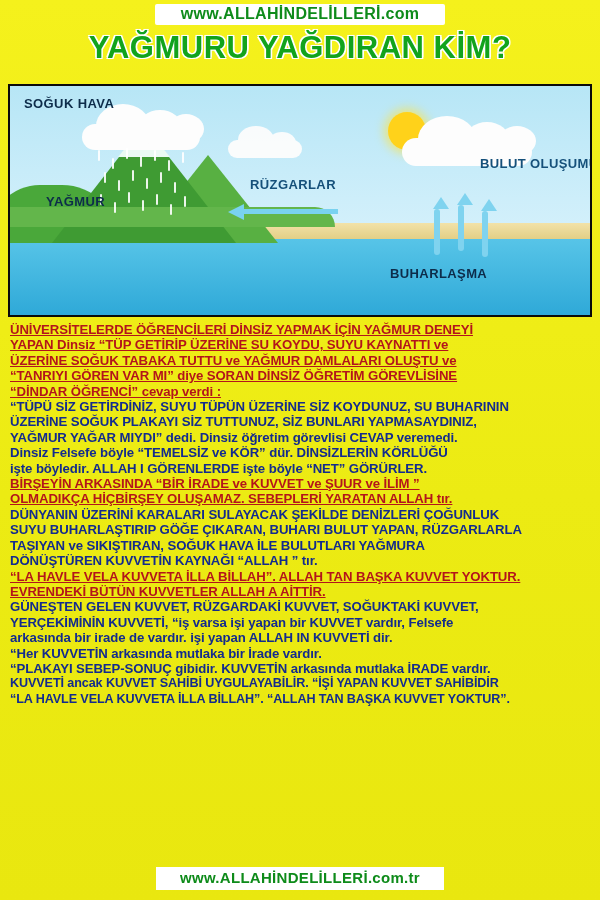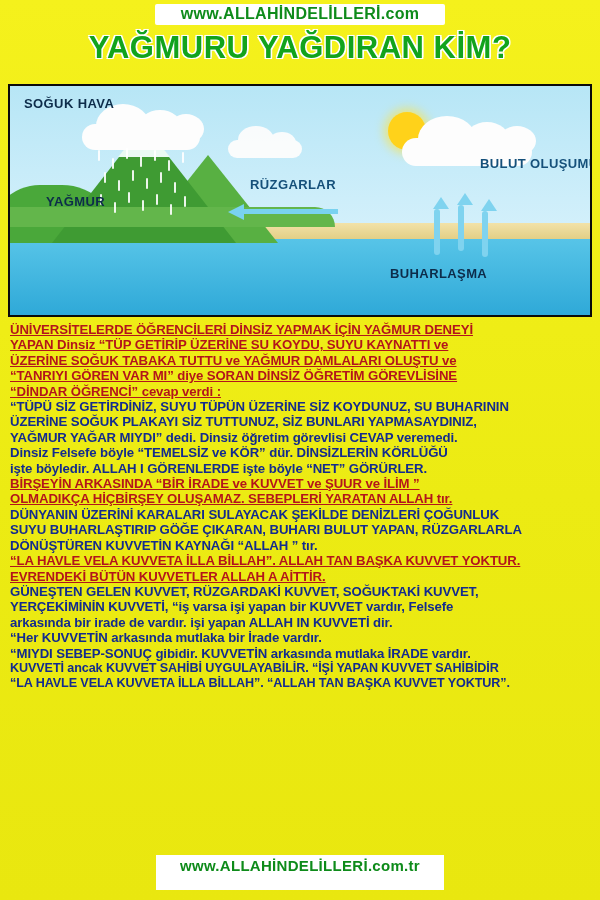--- a/index.html
+++ b/index.html
@@ -233,21 +233,21 @@
   .site-bottom {
     position: absolute;
     bottom: 10px;
     left: 0;
     width: 600px;
     text-align: center;
   }
   .site-bottom-inner {
     display: inline-block;
     background: #ffffff;
-    padding: 2px 24px 15px 24px;
+    padding: 2px 24px 3px 24px;
   }
   .site-bottom-inner span {
     font-size: 15px;
     font-weight: bold;
     color: #0e8b1a;
     letter-spacing: .3px;
   }
 </style>
 </head>
 <body>
@@ -345,28 +345,29 @@
     <div class="line red">“DİNDAR  ÖĞRENCİ” cevap verdi :</div>
     <div class="line blue">“TÜPÜ SİZ GETİRDİNİZ, SUYU TÜPÜN ÜZERİNE SİZ KOYDUNUZ, SU BUHARININ</div>
     <div class="line blue">ÜZERİNE SOĞUK PLAKAYI SİZ TUTTUNUZ, SİZ BUNLARI YAPMASAYDINIZ,</div>
     <div class="line blue">YAĞMUR YAĞAR MIYDI” dedi. Dinsiz öğretim görevlisi CEVAP veremedi.</div>
     <div class="line blue">Dinsiz Felsefe böyle  “TEMELSİZ ve KÖR” dür. DİNSİZLERİN KÖRLÜĞÜ</div>
     <div class="line blue">işte böyledir. ALLAH I GÖRENLERDE işte böyle “NET”  GÖRÜRLER.</div>
     <div class="line red">BİRŞEYİN ARKASINDA “BİR İRADE ve KUVVET ve ŞUUR ve  İLİM ”</div>
     <div class="line red">OLMADIKÇA  HİÇBİRŞEY  OLUŞAMAZ. SEBEPLERİ YARATAN  ALLAH  tır.</div>
     <div class="line blue">DÜNYANIN ÜZERİNİ KARALARI SULAYACAK ŞEKİLDE DENİZLERİ ÇOĞUNLUK</div>
     <div class="line blue">SUYU BUHARLAŞTIRIP GÖĞE ÇIKARAN, BUHARI BULUT YAPAN, RÜZGARLARLA</div>
+    <div class="line blue">TAŞIYAN ve SIKIŞTIRAN, SOĞUK  HAVA  İLE   BULUTLARI  YAĞMURA</div>
     <div class="line blue">DÖNÜŞTÜREN  KUVVETİN KAYNAĞI  “ALLAH ” tır.</div>
     <div class="line red">“LA HAVLE VELA  KUVVETA İLLA BİLLAH”. ALLAH TAN BAŞKA KUVVET YOKTUR.</div>
     <div class="line red">EVRENDEKİ BÜTÜN KUVVETLER  ALLAH  A  AİTTİR.</div>
     <div class="line blue">GÜNEŞTEN GELEN KUVVET, RÜZGARDAKİ KUVVET, SOĞUKTAKİ KUVVET,</div>
     <div class="line blue">YERÇEKİMİNİN KUVVETİ, “iş varsa işi yapan bir KUVVET vardır, Felsefe</div>
     <div class="line blue">arkasında bir irade de vardır. işi yapan  ALLAH  IN KUVVETİ dir.</div>
     <div class="line blue">“Her KUVVETİN arkasında mutlaka bir İrade vardır.</div>
-    <div class="line blue">“MIYDI SEBEP-SONUÇ gibidir. KUVVETİN arkasında mutlaka İRADE vardır.</div>
+    <div class="line blue">“PLAKAYI SEBEP-SONUÇ gibidir. KUVVETİN arkasında mutlaka İRADE vardır.</div>
     <div class="line blue small">KUVVETİ ancak  KUVVET SAHİBİ UYGULAYABİLİR. “İŞİ YAPAN KUVVET SAHİBİDİR</div>
     <div class="line blue small">“LA HAVLE VELA KUVVETA İLLA BİLLAH”. “ALLAH TAN BAŞKA  KUVVET YOKTUR”.</div>
   </div>
 
   <div class="site-bottom">
     <div class="site-bottom-inner">
       <span>www.ALLAHİNDELİLLERİ.com.tr</span>
     </div>
   </div>
 

